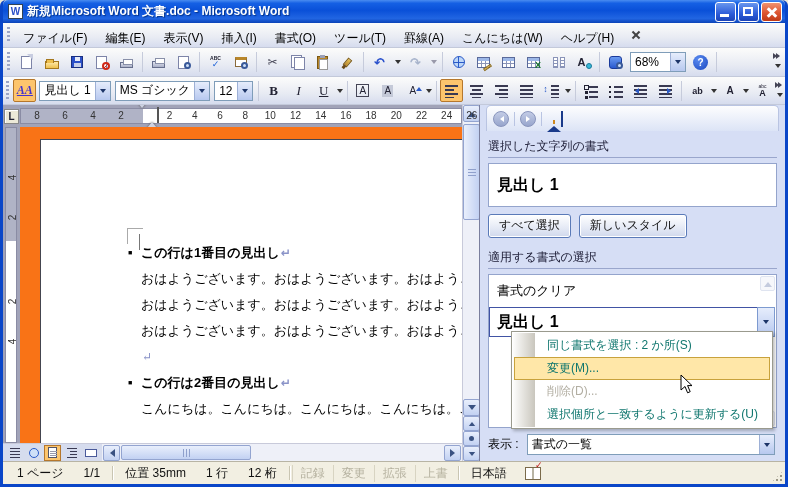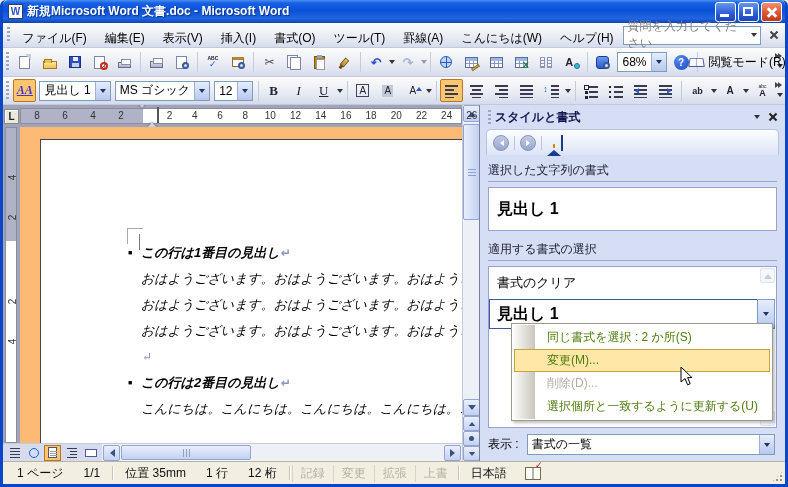--- a/index.html
+++ b/index.html
@@ -145,21 +145,21 @@
   .hr-num { width:25.2px; text-align:center; font-size:10px; color:#333; }
   .ind-mark { position:absolute; left:116px; top:-1px; width:12px; }
   .ind-mark .t1 { width:0; height:0; border:5px solid transparent; border-top:6px solid #cdd2e2; filter:drop-shadow(0 0 1px #555); margin:0 auto; }
   .ind-mark .t2 { width:0; height:0; border:5px solid transparent; border-bottom:6px solid #cdd2e2; filter:drop-shadow(0 0 1px #555); margin:-4px auto 0; }
   .ind-mark .bx { width:10px; height:5px; background:#cdd2e2; border:1px solid #555; margin:0 auto; }
   .vruler { grid-area:2/1; background:#a1a3b8; position:relative; }
   .vruler .vbar { position:absolute; top:0; bottom:0; left:2px; width:12px; background:#fff; border:1px solid #8a8ca4; }
   .vruler .vgrey { position:absolute; left:0; top:0; width:100%; height:113px; background:#b0b3c6; }
   .vr-num { position:absolute; left:1px; width:10px; text-align:center; font-size:10px; color:#333; transform:rotate(270deg); }
 
-  .canvas { grid-area:2/2; background:#fdba74; position:relative; overflow:hidden;font-style:italic; }
+  .canvas { grid-area:2/2; background:#f97316; position:relative; overflow:hidden; }
   .page { position:absolute; left:20px; top:12px; width:560px; height:420px; background:#fff; border:1px solid #44454f; }
   .corner-mark { position:absolute; left:86px; top:88px; width:16px; height:16px; border-left:1px solid #aaa; border-top:1px solid #aaa; }
   .caret { position:absolute; left:98px; top:94px; width:1px; height:16px; background:#777; }
   .doc-text { position:absolute; left:100px; top:100px; width:520px; font-size:13px; line-height:26px; color:#000; white-space:nowrap; }
   .h-line { font-weight:bold; position:relative; font-family:"Liberation Sans","DejaVu Sans",sans-serif; }
   .h-bullet { position:absolute; left:-13px; top:0; font-size:7px; }
   .body-line { display:block; font-family:"Liberation Serif","DejaVu Serif",serif; }
   .pilcrow { color:#8a93c8; font-size:12px; margin-left:1px; }
   .sbtn { background:linear-gradient(#e9effc,#c2d1f2); border:1px solid #93a4d0; border-radius:2px;
     display:flex; align-items:center; justify-content:center; }
@@ -223,21 +223,21 @@
     background:linear-gradient(#e6edfc,#b7c8ef); display:flex; align-items:center; justify-content:center; }
   .lb-scroll { position:absolute; right:1px; width:15px; height:15px; background:#f6f7fb; border:1px solid #dfe4f0; border-radius:2px;
     display:flex; align-items:center; justify-content:center; }
   .lb-scroll.up { top:1px; } .lb-scroll.down { bottom:1px; }
   .lb-scroll .tri { width:0; height:0; border:4px solid transparent; }
   .lb-scroll.up .tri { border-bottom:5px solid #c4cbde; margin-top:-3px; }
   .lb-scroll.down .tri { border-top:5px solid #c4cbde; margin-bottom:-3px; }
   .ctx-menu { position:absolute; left:22px; right:3px; top:56px; background:#fff; border:1px solid #9a9a8e;
     box-shadow:2px 2px 3px rgba(0,0,0,.25); padding:2px 1px; z-index:5; }
   .ctx-menu .strip { position:absolute; left:1px; top:1px; bottom:1px; width:22px; background:linear-gradient(90deg,#fdfdfc,#c9c6bd); }
-  .ctx-item { position:relative; height:23px; line-height:21px; padding-left:32px; font-size:12px; color:#4d7c0f; white-space:nowrap;
+  .ctx-item { position:relative; height:23px; line-height:21px; padding-left:32px; font-size:12px; color:#0f766e; white-space:nowrap;
     border:1px solid transparent; margin:0 1px; }
   .ctx-item.highlighted { background:#ffe7a8; border-color:#c8a23c; }
   .ctx-item.disabled { color:#b2aea2; }
   .cursor-svg { position:absolute; right:78px; top:42px; z-index:9; }
   .tp-showrow { display:flex; align-items:center; gap:6px; }
   .tp-showrow .combo { flex:1; height:21px; }
 
   
   .statusbar { height:23px; background:#f2efe2; border-top:1px solid #b8b4a4; display:flex; align-items:center;
     padding:0 4px; font-size:12px; color:#111; position:relative; }
@@ -277,26 +277,20 @@
         <span class="menu-item">ファイル(F)</span>
         <span class="menu-item">編集(E)</span>
         <span class="menu-item">表示(V)</span>
         <span class="menu-item">挿入(I)</span>
         <span class="menu-item">書式(O)</span>
         <span class="menu-item">ツール(T)</span>
         <span class="menu-item">罫線(A)</span>
         <span class="menu-item">こんにちは(W)</span>
         <span class="menu-item">ヘルプ(H)</span>
       </div>
-    <div class="question-box">
-      <span>質問を入力してください</span>
-      <span class="qdrop">
-          <span class="tri-down"></span>
-        </span>
-    </div>
     <span class="menubar-close"></span>
   </div>
 
   <div class="bar-row toolbar">
     <span class="grip"></span>
     <span class="tb-btn">
         <span class="ic ic-new">
           <span class="pg"></span>
         </span>
       </span>
@@ -425,26 +419,20 @@
       <span class="xp-drop">
           <span class="tri-down"></span>
         </span>
     </span>
     <span class="tb-btn">
         <span class="ic ic-help">
           <span class="q">?</span>
         </span>
       </span>
     <span class="tb-sep"></span>
-    <span class="tb-btn reading-btn">
-      <span class="ic ic-book">
-          <span class="b"></span>
-        </span>
-      <span>閲覧モード(R)</span>
-    </span>
     <span class="tb-overflow" style="position:static;height:23px;margin-left:auto">
       <span class="chev2">
           <span class="chev"></span>
           <span class="chev" style="margin-left:-4px"></span>
         </span>
       <span class="tri-down"></span>
     </span>
   </div>
 
   <div class="bar-row toolbar" style="height:28px">
@@ -699,42 +687,38 @@
             </span>
           <span class="flex"></span>
           <span class="sbtn">
               <span class="tri rt"></span>
             </span>
         </div>
       </div>
     </div>
 
     <div class="taskpane">
-      <div class="tp-title">
-        <span class="grip" style="height:14px"></span>
-        <span class="txt">スタイルと書式</span>
-        <span class="tp-ctl">
-            <span class="tri-down"></span>
-          </span>
-        <span class="tp-ctl tp-close"></span>
-      </div>
       <div class="tp-nav">
         <span class="nav-circle">
             <span class="tri lf"></span>
           </span>
         <span class="nav-sep"></span>
         <span class="nav-circle">
             <span class="tri rt"></span>
           </span>
         <span class="nav-sep"></span>
         <span class="home-ic"><span class="roof"></span><span class="body"></span><span class="door"></span></span>
       </div>
       <div class="tp-body">
         <div class="tp-label">選択した文字列の書式</div>
         <div class="sample-box">見出し 1</div>
+        <div class="tp-btnrow">
+          <button class="xp-button">すべて選択</button>
+          <button class="xp-button">新しいスタイル</button>
+        </div>
         <div class="tp-label">適用する書式の選択</div>
         <div class="listbox">
           <div class="lb-item1">書式のクリア</div>
           <div class="lb-item2">
             <span>見出し 1</span>
             <span class="dropbtn">
                 <span class="tri-down" style="border-top-color:#1c3468"></span>
               </span>
           </div>
           <span class="lb-scroll up">

